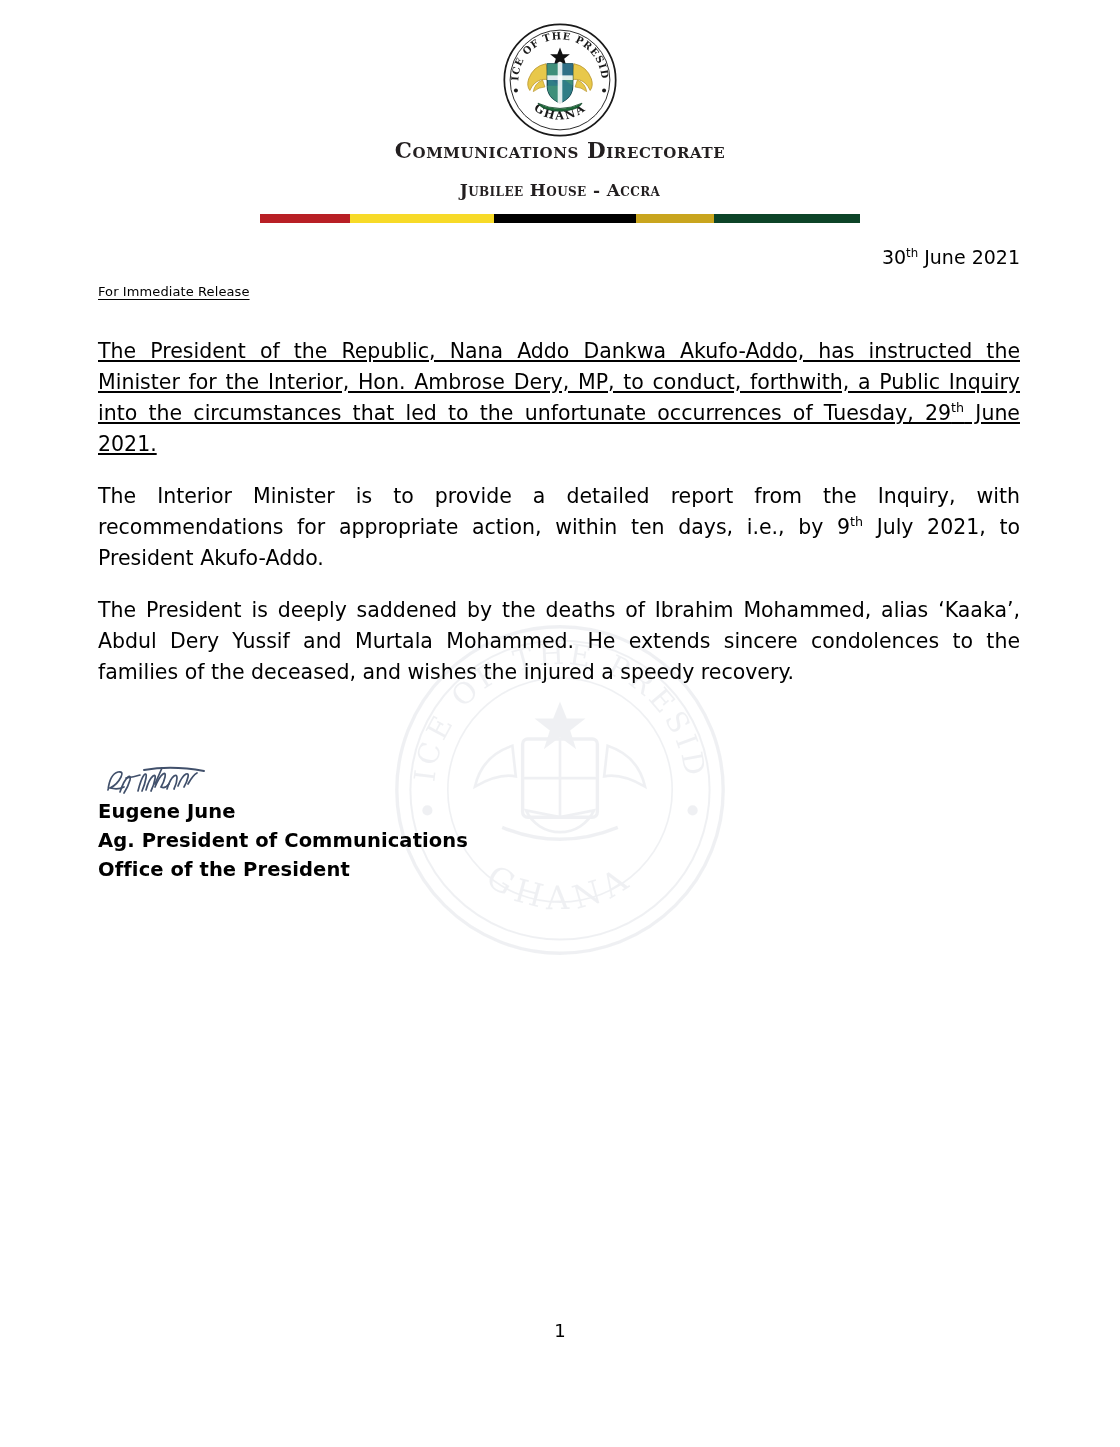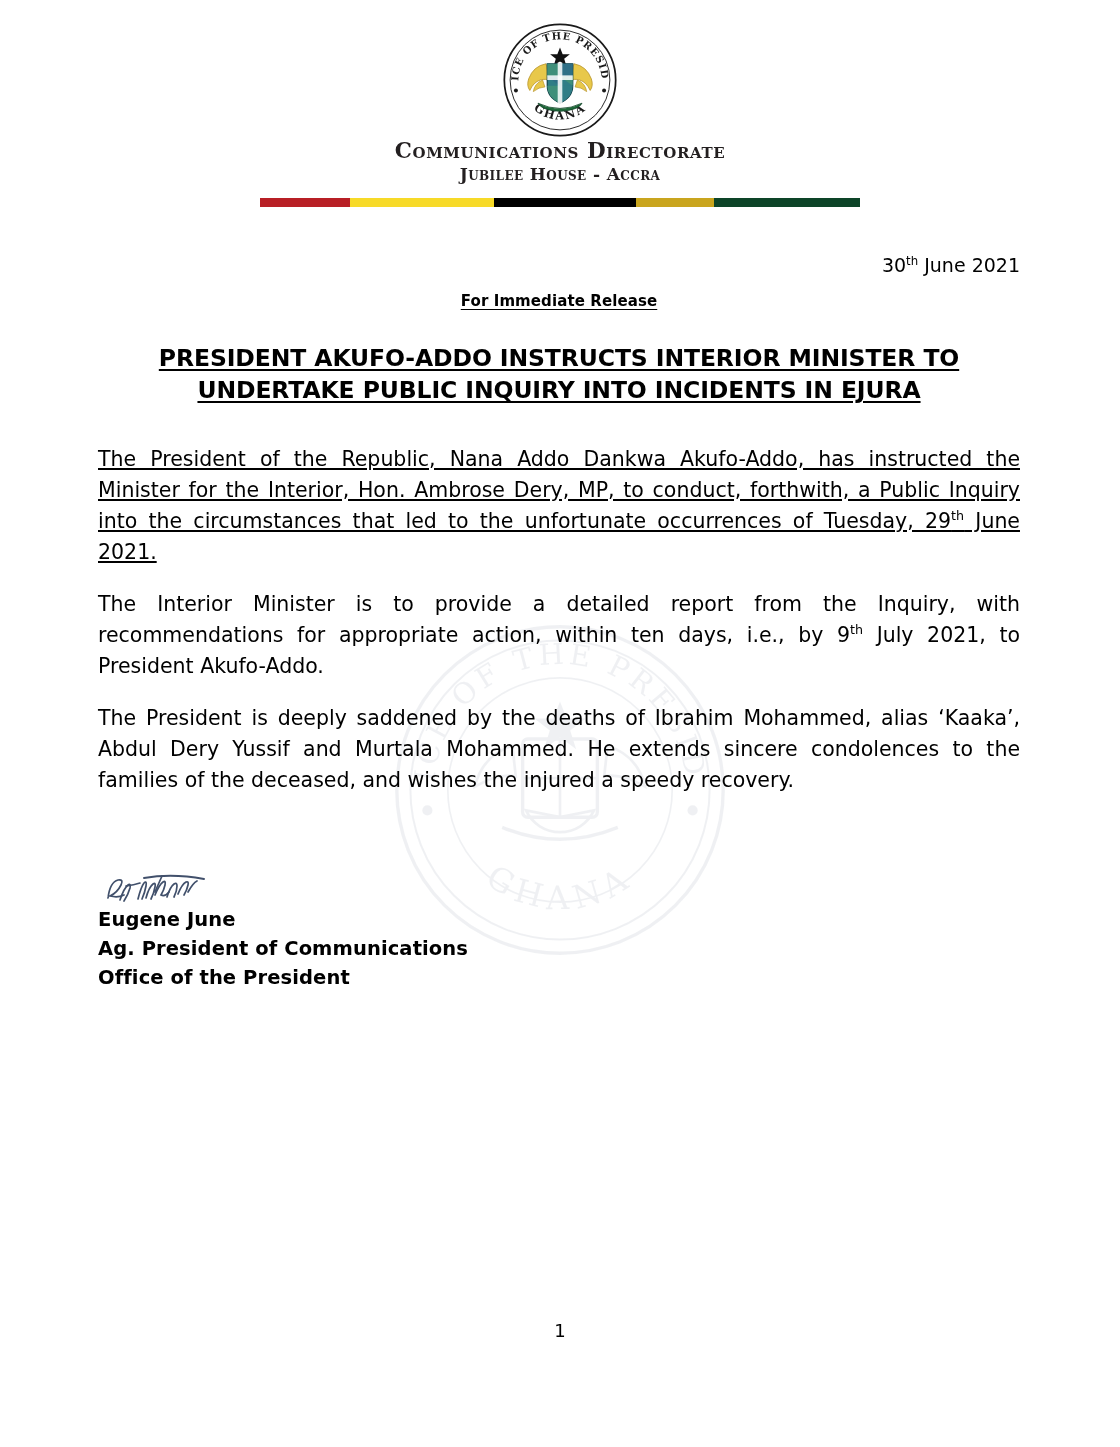--- a/index.html
+++ b/index.html
@@ -58,58 +58,57 @@
     margin-top: 0;
     font-variant: small-caps;
     font-weight: 600;
   }
   .org-line2 {
     text-align: center;
     font-family: "DejaVu Serif", serif;
     font-size: 17px;
     letter-spacing: 0.4px;
     color: #231f20;
-    margin-top: 1px;
+    margin-top: 17px;
     font-variant: small-caps;
     font-weight: 600;
   }
   .rule-bar {
     margin: 14px auto 0 auto;
     width: 600px;
     height: 9px;
     display: flex;
     overflow: hidden;
   }
   .seg-red    { flex: 0 0 15.0%; background: #b81f25; }
   .seg-yellow { flex: 0 0 24.0%; background: #f7da28; }
   .seg-black  { flex: 0 0 23.7%; background: #000000; }
   .seg-gold   { flex: 0 0 13.0%; background: #c9a51e; }
   .seg-green  { flex: 0 0 24.3%; background: #0d4428; }
 
   
   .doc {
     position: absolute;
     left: 98px;
-    top: 253px;
+    top: 245px;
     width: 922px;
     z-index: 2;
   }
   .date-line {
     text-align: right;
     font-size: 19px;
     line-height: 1.3;
   }
   .release-tag {
     margin-top: 14px;
-    font-size: 15px;
-    font-weight: bold;
+    font-size: 13px;
+    font-weight: normal;
     text-decoration: underline;
     text-underline-offset: 3px;
     letter-spacing: 0.1px;
-    text-align: center;
   }
   .headline {
     margin-top: 32px;
     text-align: center;
     font-size: 23.5px;
     font-weight: bold;
     line-height: 1.38;
     letter-spacing: -0.1px;
     padding: 0 18px;
   }
@@ -239,21 +238,20 @@
       <div class="seg-green"></div>
     </div>
   </div>
 
   <div class="doc">
 
     <div class="date-line"><span>30</span><sup>th</sup><span> June 2021</span></div>
 
     <div class="release-tag">For Immediate Release</div>
 
-    <div class="headline"><span>PRESIDENT AKUFO-ADDO INSTRUCTS INTERIOR MINISTER TO</span><br><span>UNDERTAKE PUBLIC INQUIRY INTO INCIDENTS IN EJURA</span></div>
 
     <p class="para first"><span>The President of the Republic, Nana Addo Dankwa Akufo-Addo, has instructed the Minister for the Interior, Hon. Ambrose Dery, MP, to conduct, forthwith, a Public Inquiry into the circumstances that led to the unfortunate occurrences of Tuesday, 29</span><sup>th</sup><span> June 2021.</span></p>
 
     <p class="para"><span>The Interior Minister is to provide a detailed report from the Inquiry, with recommendations for appropriate action, within ten days, i.e., by 9</span><sup>th</sup><span> July 2021, to President Akufo-Addo.</span></p>
 
     <p class="para">The President is deeply saddened by the deaths of Ibrahim Mohammed, alias ‘Kaaka’, Abdul Dery Yussif and Murtala Mohammed. He extends sincere condolences to the families of the deceased, and wishes the injured a speedy recovery.</p>
 
     <div class="sign-block">
       <svg class="signature-svg" viewBox="0 0 150 46">
         <g fill="none" stroke="#41506b" stroke-width="1.7" stroke-linecap="round">

